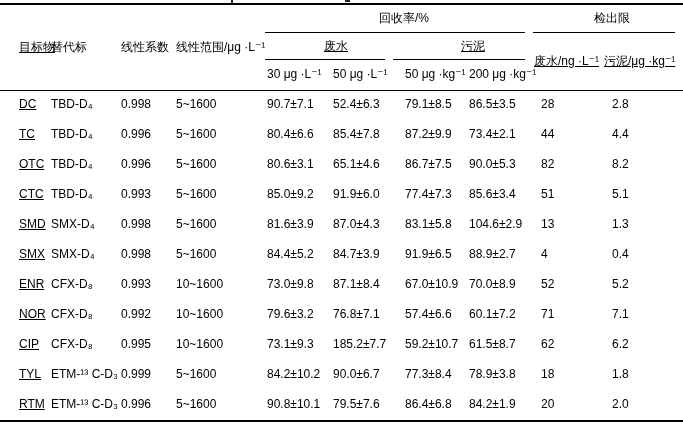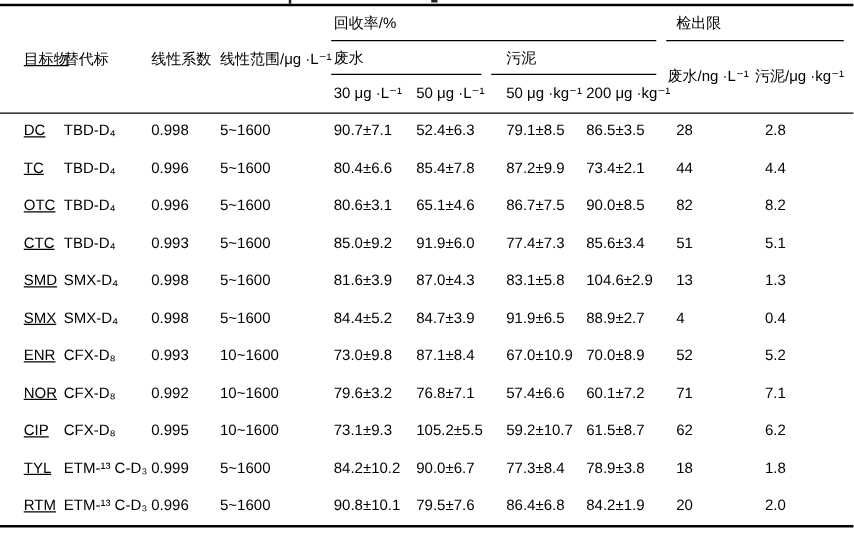--- a/index.html
+++ b/index.html
@@ -35,29 +35,29 @@
     padding:0;
     font-weight:normal;
     text-align:left;
     vertical-align:middle;
     white-space:nowrap;
     overflow:visible;
     font-size:12px;
     line-height:1.1;
   }
   .tbl .padL { padding-left:19px;text-decoration:underline; }
-  .tbl .grp  { text-align:left; }
+  .tbl .grp  { text-align:center; }
   .grp-recovery { padding-right:18px; }
   .grp-loq      { padding-right:16px; }
   .grp-ww       { padding-right:22px; }
   .grp-sl       { padding-right:26px; }
   .loq-head-ww  { text-indent:-7px; }
   .loq-head-sl  { text-indent:-8px; }
   tr.hr1 { height:28px; }
-  tr.hr2 { height:27px; }
+  tr.hr2 { height:27px;text-decoration:underline; }
   tr.hr3 { height:30px; }
   tr.datarow { height:30px; }
 </style>
 </head>
 <body>
 
 <div class="page">
 
   <div class="frag frag1"></div>
   <div class="frag frag2"></div>
@@ -131,21 +131,21 @@
       <td>4.4</td>
     </tr>
         <tr class="datarow">
       <td class="padL">OTC</td>
       <td>TBD-D₄</td>
       <td>0.996</td>
       <td>5~1600</td>
       <td>80.6±3.1</td>
       <td>65.1±4.6</td>
       <td>86.7±7.5</td>
-      <td>90.0±8.5</td>
+      <td>90.0±5.3</td>
       <td>82</td>
       <td>8.2</td>
     </tr>
         <tr class="datarow">
       <td class="padL">CTC</td>
       <td>TBD-D₄</td>
       <td>0.993</td>
       <td>5~1600</td>
       <td>85.0±9.2</td>
       <td>91.9±6.0</td>
@@ -201,21 +201,21 @@
       <td>60.1±7.2</td>
       <td>71</td>
       <td>7.1</td>
     </tr>
         <tr class="datarow">
       <td class="padL">CIP</td>
       <td>CFX-D₈</td>
       <td>0.995</td>
       <td>10~1600</td>
       <td>73.1±9.3</td>
-      <td>105.2±5.5</td>
+      <td>185.2±7.7</td>
       <td>59.2±10.7</td>
       <td>61.5±8.7</td>
       <td>62</td>
       <td>6.2</td>
     </tr>
         <tr class="datarow">
       <td class="padL">TYL</td>
       <td>ETM-¹³ C-D₃</td>
       <td>0.999</td>
       <td>5~1600</td>

